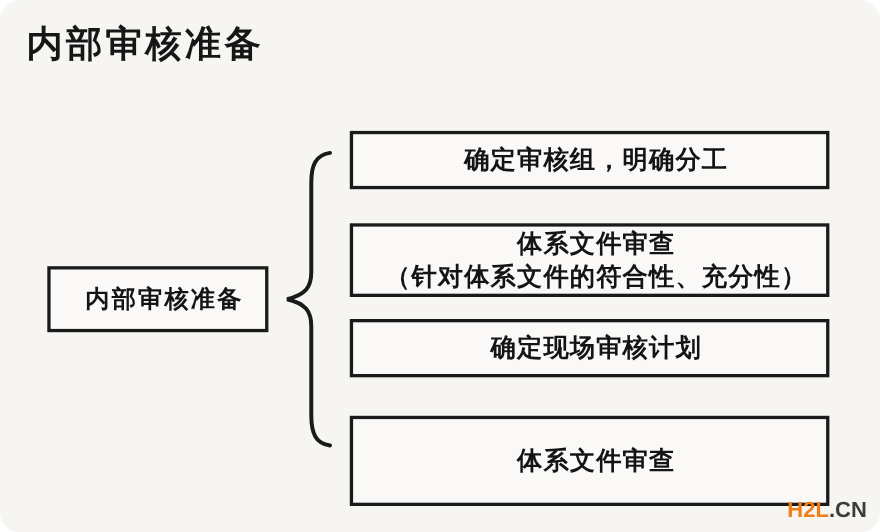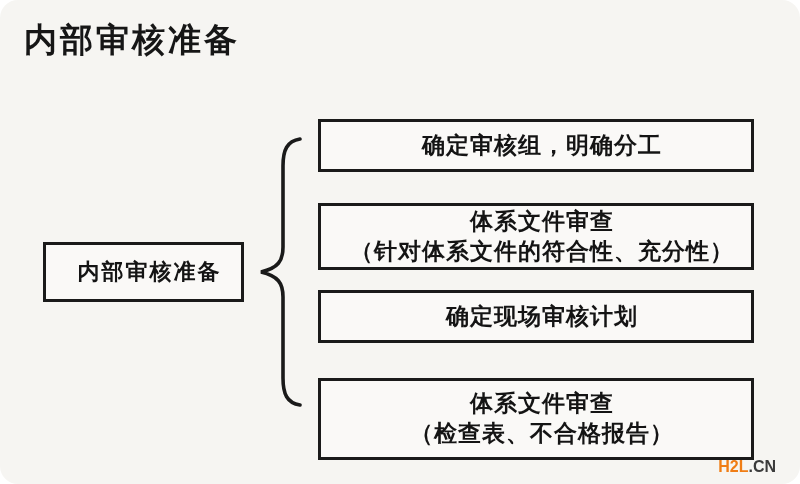--- a/index.html
+++ b/index.html
@@ -61,25 +61,25 @@
   .leaf-4 { top: 378px; height: 82px; }
   .brace {
     position: absolute;
     left: 250px;
     top: 130px;
     width: 54px;
     height: 284px;
   }
   .watermark {
     position: absolute;
-    right: 24px;
+    right: 12px;
     bottom: 8px;
     font-family: "Liberation Sans", "DejaVu Sans", sans-serif;
     font-weight: bold;
-    font-size: 16px;
+    font-size: 20px;
     letter-spacing: 0px;
     white-space: nowrap;
   }
 </style>
 </head>
 <body>
 
 <div class="canvas">
 
   <div class="page-title">内部审核准备</div>
@@ -106,20 +106,19 @@
     <span>体系文件审查</span>
     <span>（针对体系文件的符合性、充分性）</span>
   </div>
 
   <div class="node leaf leaf-3">
     <span>确定现场审核计划</span>
   </div>
 
   <div class="node leaf leaf-4">
     <span>体系文件审查</span>
-    <span>（检查表、不合格报告）</span>
   </div>
 
   <div class="watermark">
     <span style="color:#f07d15;">H2L</span><span style="color:#3b3b3b;">.CN</span>
   </div>
 
 </div>
 
 </body></html>

